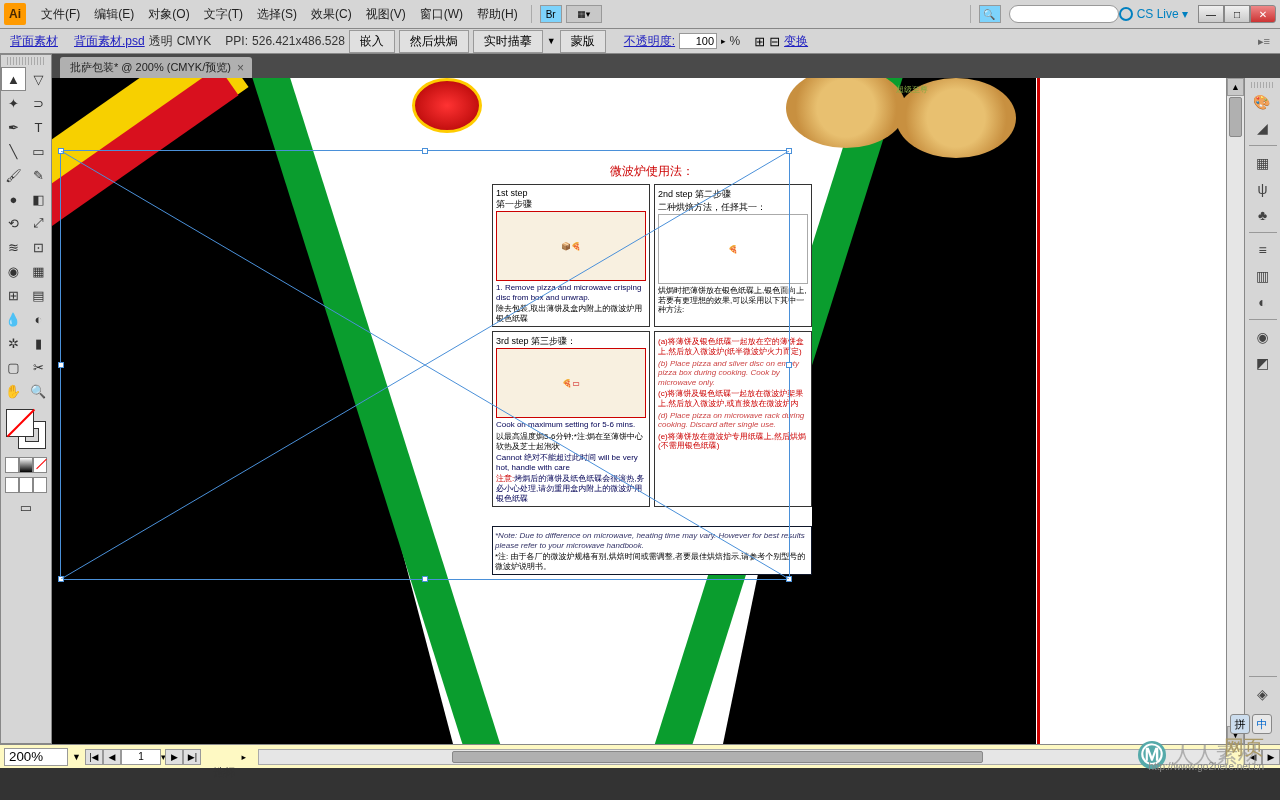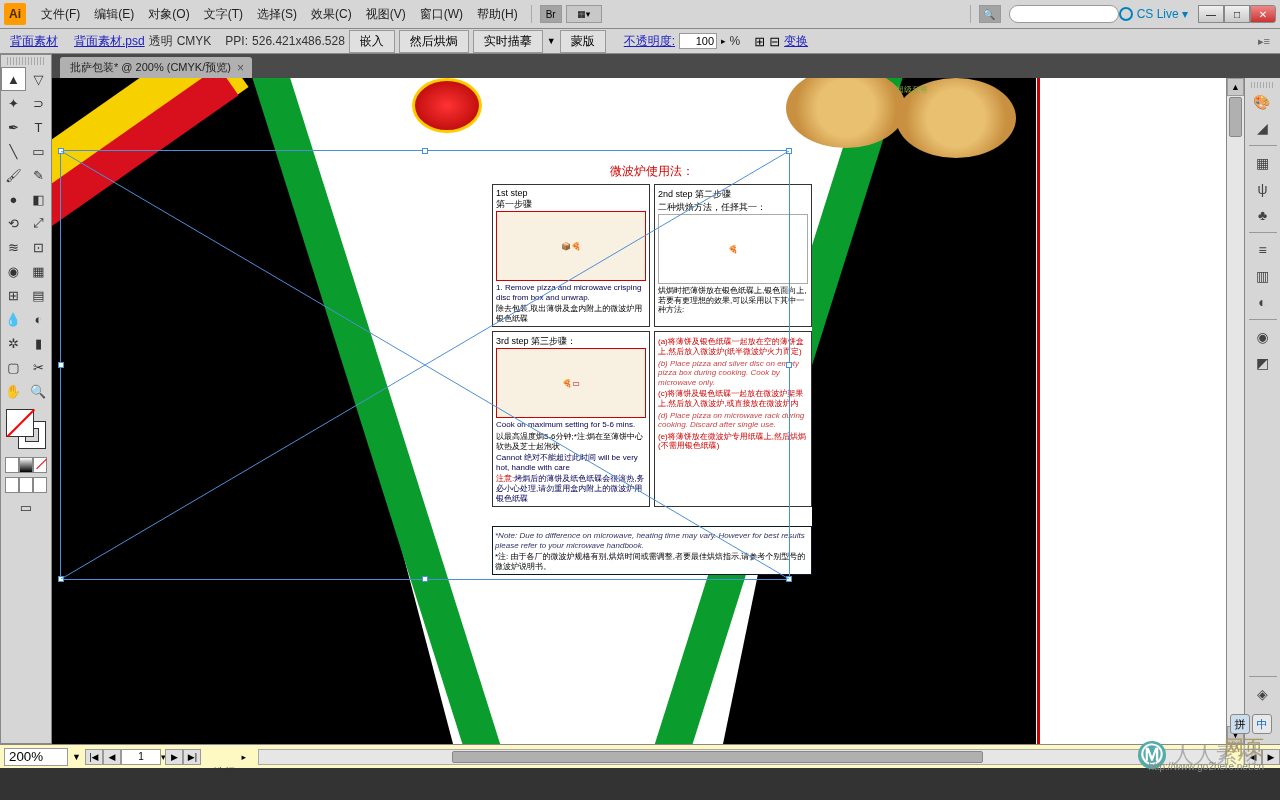--- a/index.html
+++ b/index.html
@@ -1,21 +1,21 @@
 <!DOCTYPE html>
 <html><head>
 <meta charset="utf-8">
 <style>
 * { margin: 0; padding: 0; box-sizing: border-box; font-family: "Microsoft YaHei", Tahoma, sans-serif; }
 body { width: 1280px; height: 800px; background: #333; overflow: hidden; position: relative; }
 .menubar { height: 29px; background: #d6d6d6; display: flex; align-items: center; padding: 0 4px; border-bottom: 1px solid #888; }
 .ai-logo { width: 22px; height: 22px; background: #ff9a00; display: flex; align-items: center; justify-content: center; font-weight: bold; color: #4a2800; font-size: 12px; margin-right: 8px; border-radius: 2px; }
 .menu-item { padding: 4px 7px; font-size: 12px; color: #222; cursor: default; }
 .menu-sep { width: 1px; height: 18px; background: #aaa; margin: 0 6px; }
-.menu-btn { width: 22px; height: 18px; background: #a3a3a3; border: 1px solid #999; margin: 0 2px; display: inline-flex; align-items: center; justify-content: center; font-size: 10px; }
+.menu-btn { width: 22px; height: 18px; background: #7dd3fc; border: 1px solid #999; margin: 0 2px; display: inline-flex; align-items: center; justify-content: center; font-size: 10px; }
 .menu-dd { width: 36px; height: 18px; background: #c8c8c8; border: 1px solid #999; margin: 0 2px; display: inline-flex; align-items: center; justify-content: center; font-size: 9px; }
 .search-box { width: 110px; height: 18px; background: #fff; border: 1px solid #999; border-radius: 9px; margin-left: 6px; }
 .cslive { color: #0080c0; font-size: 12px; margin-left: auto; display: flex; align-items: flex-end; gap: 4px; }
 .cslive-icon { width: 14px; height: 14px; border: 2px solid #0080c0; border-radius: 50%; }
 .win-btns { display: flex; gap: 0; margin-left: 10px; }
 .win-btn { width: 26px; height: 18px; background: linear-gradient(#f0f0f0,#cacaca); border: 1px solid #888; font-size: 10px; display: flex; align-items: center; justify-content: center; }
 .win-close { background: linear-gradient(#e88,#c33); color: #fff; border-radius: 0 3px 3px 0; }
 .ctrlbar { height: 25px; background: #d6d6d6; display: flex; align-items: center; padding: 0 10px; font-size: 12px; border-bottom: 1px solid #888; gap: 4px; }
 .ctrl-link { color: #2020c0; text-decoration: underline; }
 .ctrl-text { color: #333; }

